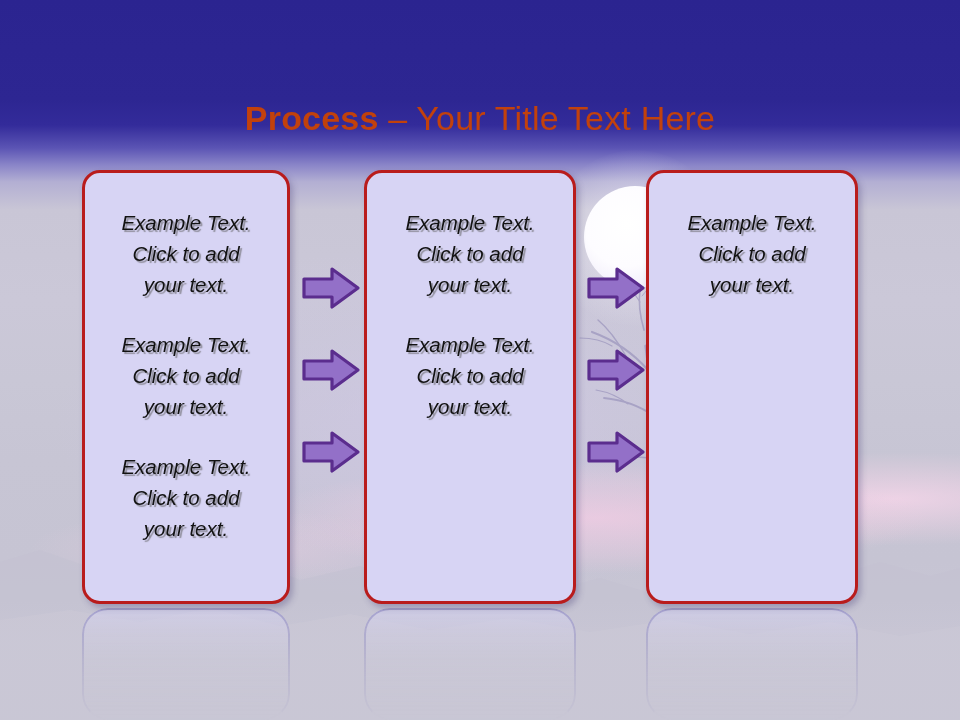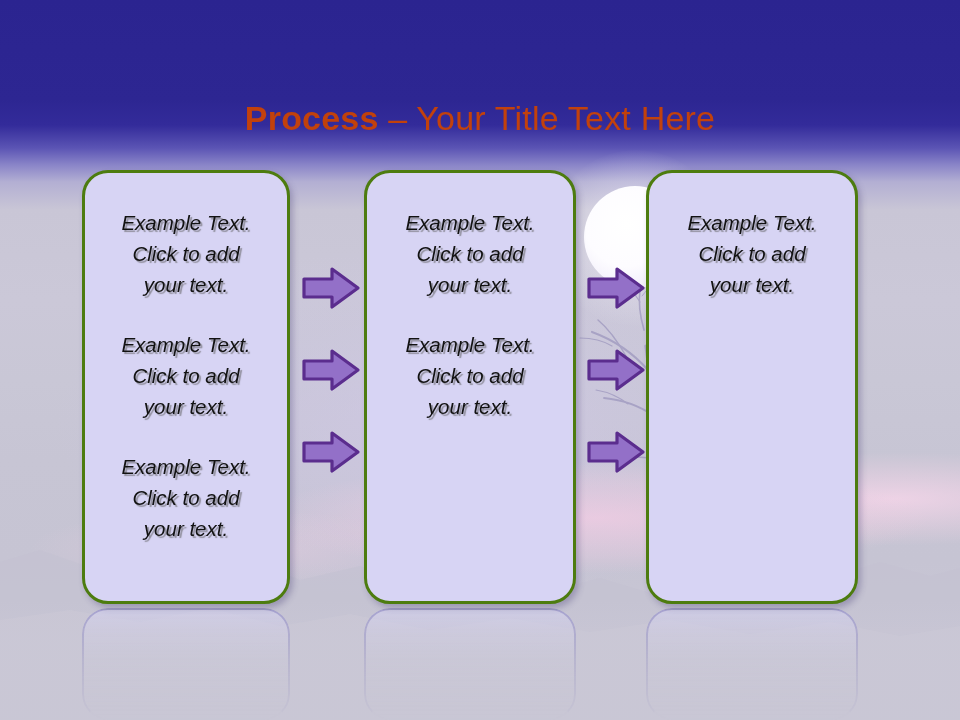--- a/index.html
+++ b/index.html
@@ -104,22 +104,22 @@
     margin-top: 48px;
   }
   .title-strong { font-weight: bold; }
   .title-rest   { font-weight: normal; }
 
   
   .box {
     position: absolute;
     box-sizing: border-box;
     background: #d7d4f4;
-    border: 3px solid #4d7c0f;
-    border-radius: 26px;
+    border: 3px solid #b91c1c;
+    border-radius: 18px;
     box-shadow: 3px 4px 6px rgba(60,50,110,0.30);
   }
   .box-inner {
     position: absolute;
     left: 10px; right: 10px; top: 34px;
     text-align: center;
   }
   .para {
     color: #121212;
     font-size: 20.5px;

